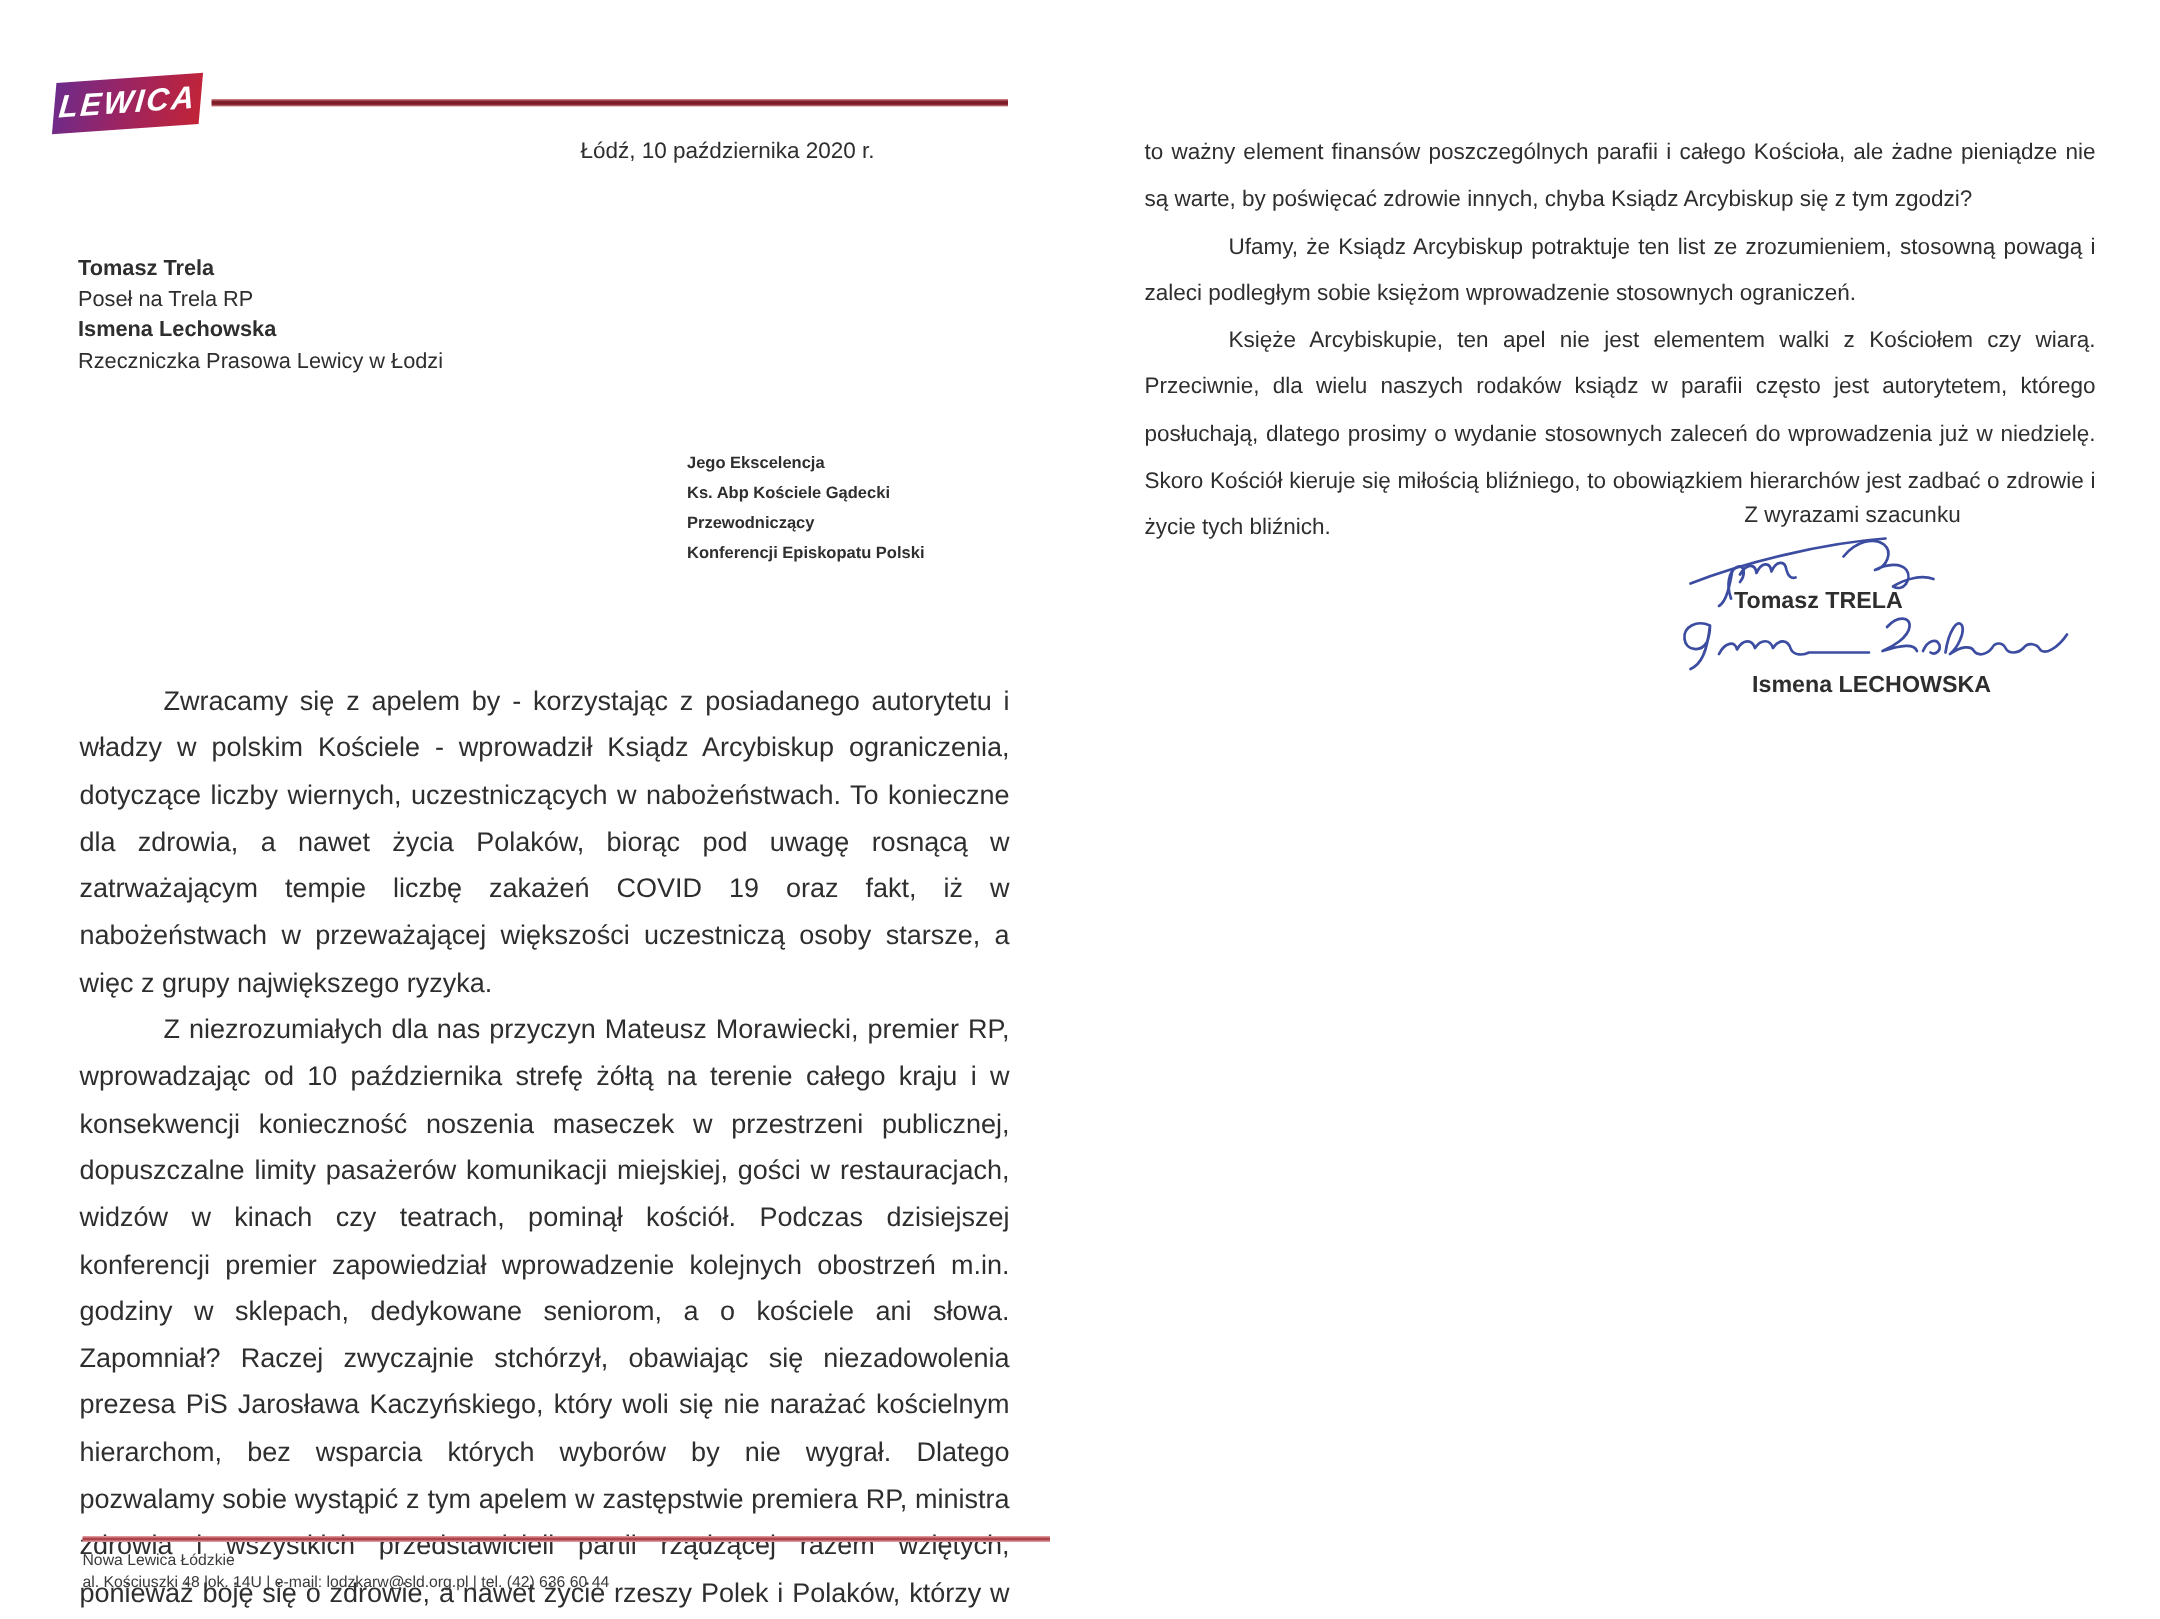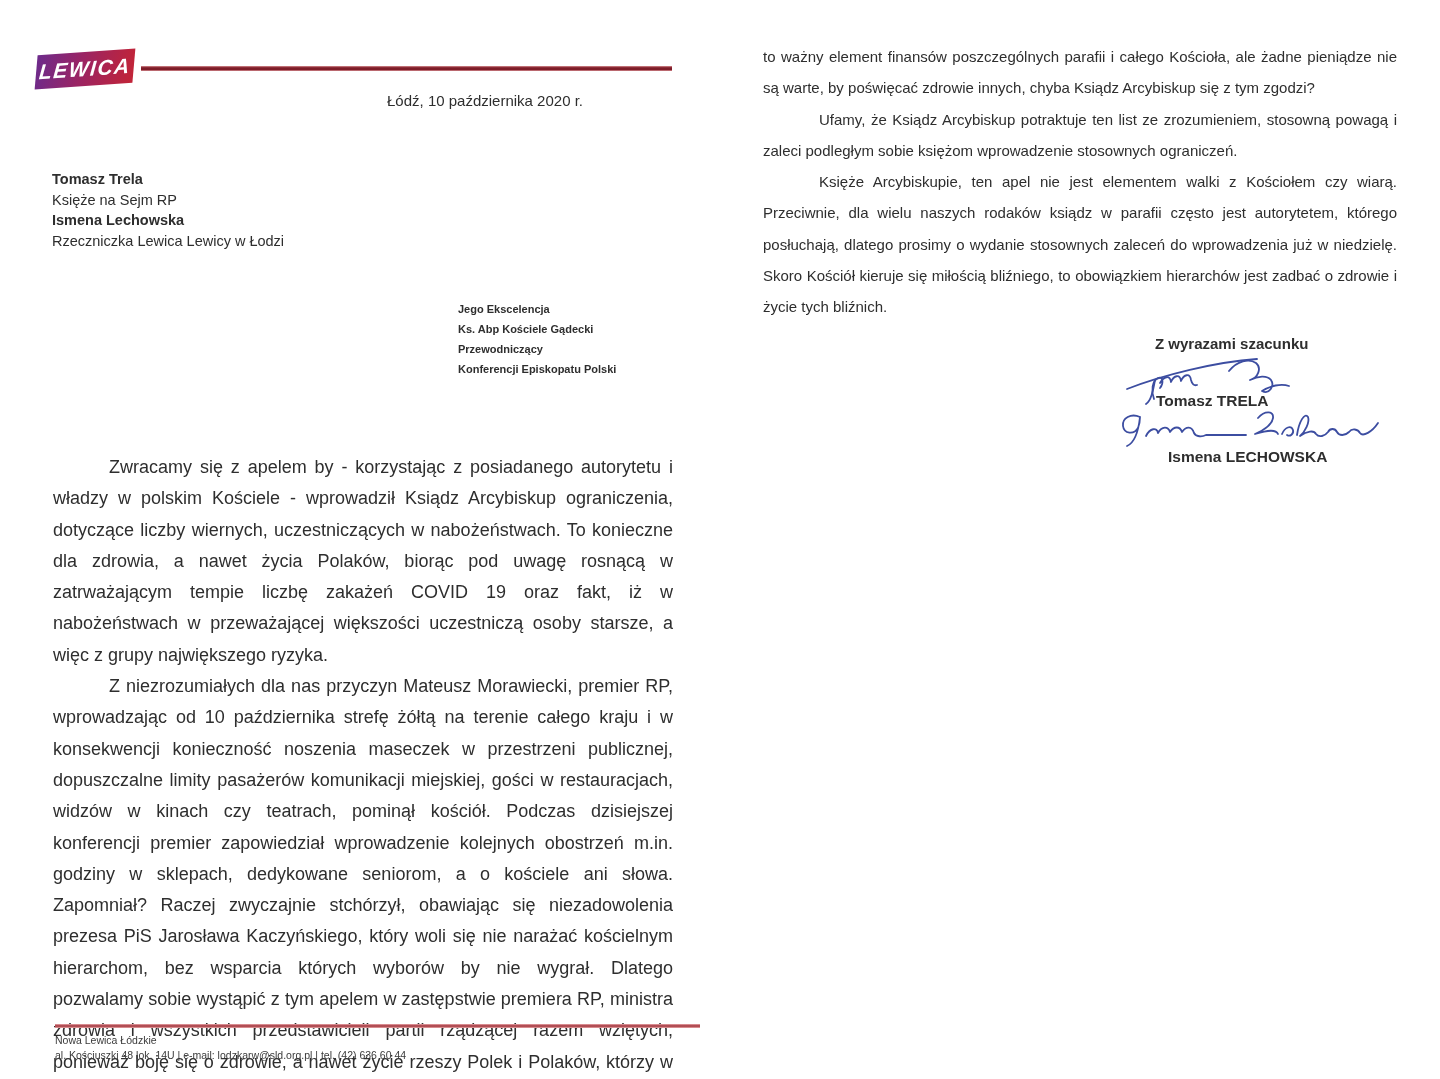--- a/index.html
+++ b/index.html
@@ -30,52 +30,52 @@
     background:linear-gradient(to bottom,#d98f93 0%, #7e1c28 35%, #7e1c28 70%, #d98f93 100%);
   }
   #date-line { left:335px; top:92px; width:300px; text-align:center; font-size:15px; }
 
   #sender-block { left:52px; top:169px; font-size:14.5px; line-height:20.5px; }
   #recipient-block { left:458px; top:299px; font-size:11px; line-height:20px; font-weight:bold; }
 
   #body-1 { left:53px; top:452px; width:620px; font-size:18px; line-height:31.3px; text-align:justify; }
   #body-1 p, #body-2 p { margin:0; text-indent:56px; }
   #body-2 { left:763px; top:41px; width:634px; font-size:15px; line-height:31.3px; text-align:justify; }
-  #body-2 p.continuation { text-indent:0; }
+  #body-2 p.continuation { text-indent:0;margin-top:45px; }
 
   #footer-rule {
     left:55px; top:1024px; width:645px; height:4px;
     background:linear-gradient(to bottom,#eba9ab 0%, #9e3038 50%, #eba9ab 100%);
   }
   #footer-text { left:55px; top:1033px; width:645px; font-size:10.5px; line-height:15px; color:#3a3a3a; }
 
   
-  #closing-line { left:1155px; top:335px; width:160px; text-align:left; font-size:15px;font-weight:bold; }
+  #closing-line { left:1155px; top:335px; width:160px; text-align:center; font-size:15px; }
   #sig-trela   { left:1123px; top:349px; }
   #name-trela  { left:1156px; top:392px; font-weight:bold; font-size:15.5px; }
   #sig-lechowska  { left:1116px; top:406px; }
   #name-lechowska { left:1168px; top:448px; font-weight:bold; font-size:15.5px; }
 
   svg.signature path { fill:none; stroke:#3c4da1; stroke-width:1.8; stroke-linecap:round; stroke-linejoin:round; }
 </style>
 </head>
 <body>
 
 <div class="abs" id="logo-box">
   <span id="logo-text">LEWICA</span>
 </div>
 <div class="abs" id="header-rule"></div>
 
 <div class="abs" id="date-line">Łódź, 10 października 2020 r.</div>
 
 <div class="abs" id="sender-block">
   <div class="bold">Tomasz Trela</div>
-  <div>Księże na Sejm RP</div>
+  <div>Poseł na Trela RP</div>
   <div class="bold">Ismena Lechowska</div>
-  <div>Rzeczniczka Lewica Lewicy w Łodzi</div>
+  <div>Rzeczniczka Prasowa Lewicy w Łodzi</div>
 </div>
 
 <div class="abs" id="recipient-block">
   <div>Jego Ekscelencja</div>
   <div>Ks. Abp  Kościele Gądecki</div>
   <div>Przewodniczący</div>
   <div>Konferencji Episkopatu Polski</div>
 </div>
 
 <div class="abs" id="body-1">

